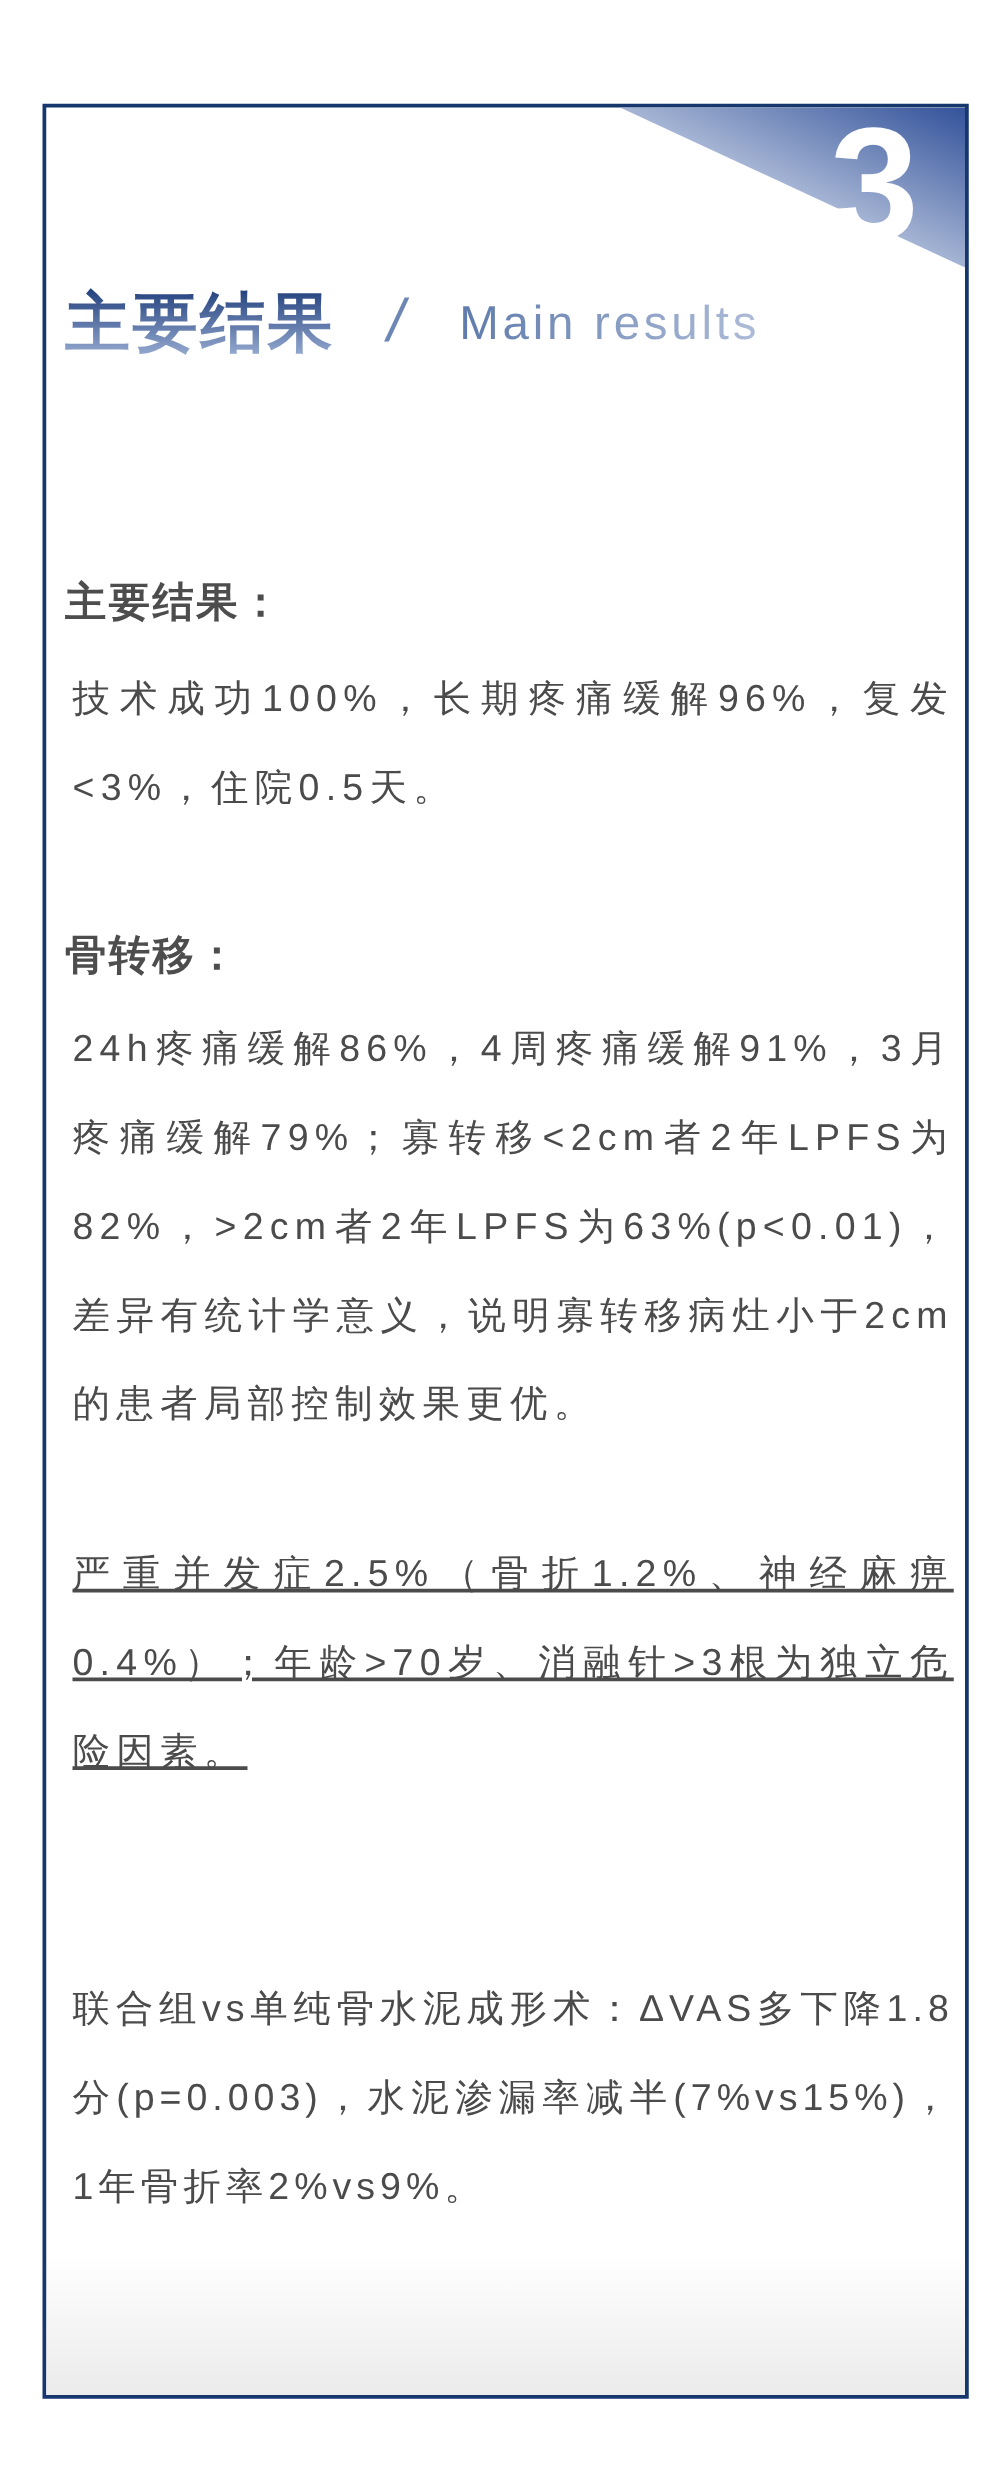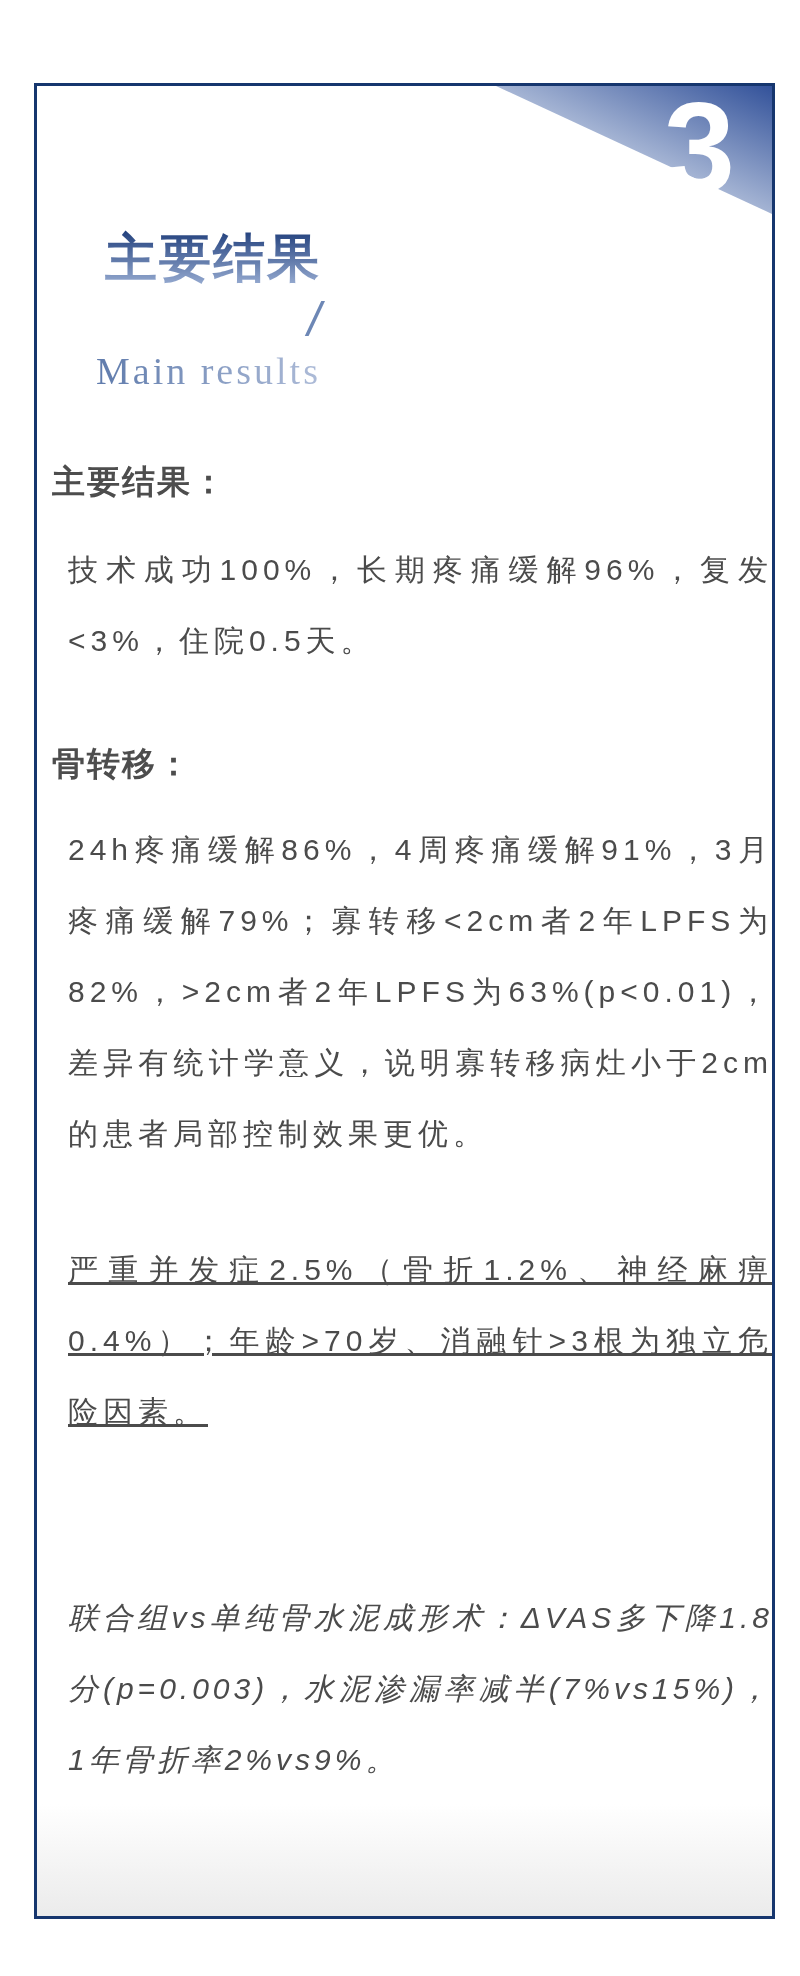--- a/index.html
+++ b/index.html
@@ -25,69 +25,69 @@
     clip-path:polygon(0 0,100% 0,100% 100%);
     background:linear-gradient(25deg,#ffffff 2%,#a9b8d6 48%,#33529a 100%);
   }
   .page-number{
     position:absolute;top:-2px;right:37px;
     font-size:128px;line-height:1;font-weight:700;
     color:#ffffff;
   }
   .title-row{
     position:absolute;left:15px;top:138px;
-    display:flex;align-items:flex-end;flex-direction:column;
+    display:flex;align-items:center;
   }
   .title-cn{
     font-size:52px;font-weight:800;letter-spacing:2px;
     color:#2d4c8a;
     background:linear-gradient(180deg,#1b3a78 5%,#a9bcde 100%);
     -webkit-background-clip:text;background-clip:text;
     -webkit-text-fill-color:transparent;
   }
   .title-slash{
     margin-left:42px;
     font-size:48px;font-style:italic;font-weight:400;
     color:#6d87b5;
     transform:translateY(-2px);
   }
   .title-en{
     margin-left:44px;
     font-size:38px;font-weight:400;letter-spacing:3px;
     color:#8fa3c8;
     background:linear-gradient(90deg,#5f7bac 0%,#aebcd8 100%);
-    -webkit-background-clip:text;background-clip:text;font-family:Liberation Serif, serif;
+    -webkit-background-clip:text;background-clip:text;
     -webkit-text-fill-color:transparent;
   }
   .sec-h{
     position:absolute;left:15px;margin:0;
     font-size:36px;font-weight:700;letter-spacing:1px;
     color:#1f3c78;
     width:705px;
   }
   .sec-h.h1{top:306px;}
   .sec-h.h2pos{top:1418px;}
   .subhead{
     position:absolute;left:15px;
     font-size:33px;font-weight:700;letter-spacing:2px;
     color:#4d4d4d;
   }
   .subhead.sh1{top:374px;}
   .subhead.sh2{top:656px;}
   .body{
-    position:absolute;left:15px;margin:16px;
+    position:absolute;left:15px;margin:6px;
     width:705px;
     font-size:30px;line-height:71px;letter-spacing:5px;
     color:#4b4b4b;
     text-align:justify;text-justify:inter-ideograph;
   }
   .body.p1{top:432px;}
   .body.p2{top:712px;}
   .body.p3{top:1132px;text-decoration:underline;}
-  .body.p4{top:1480px;letter-spacing:4px;font-style:italic;}
+  .body.p4{top:1480px;letter-spacing:4px;}
   .bottom-fade{
     position:absolute;left:0;right:0;bottom:0;height:112px;
     background:linear-gradient(180deg,rgba(235,235,235,0) 0%,#ebebeb 100%);
   }
 </style>
 </head>
 <body>
 
 <div class="page">
   <div class="card">

